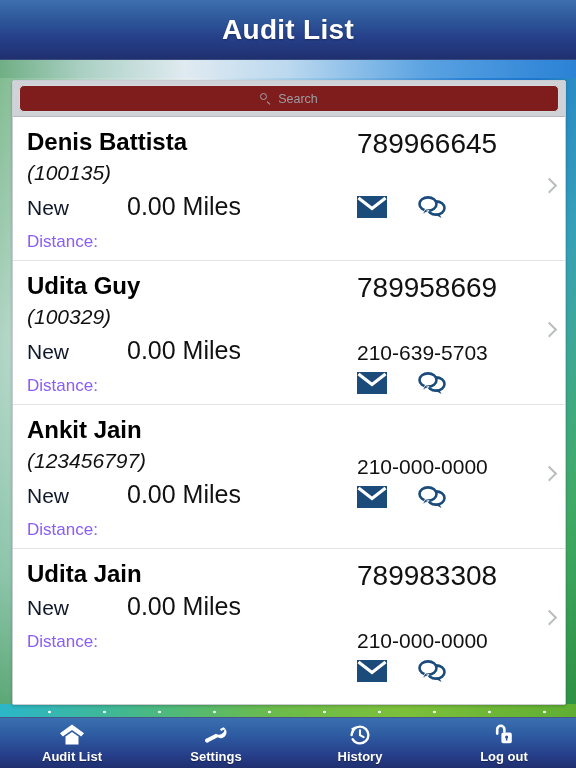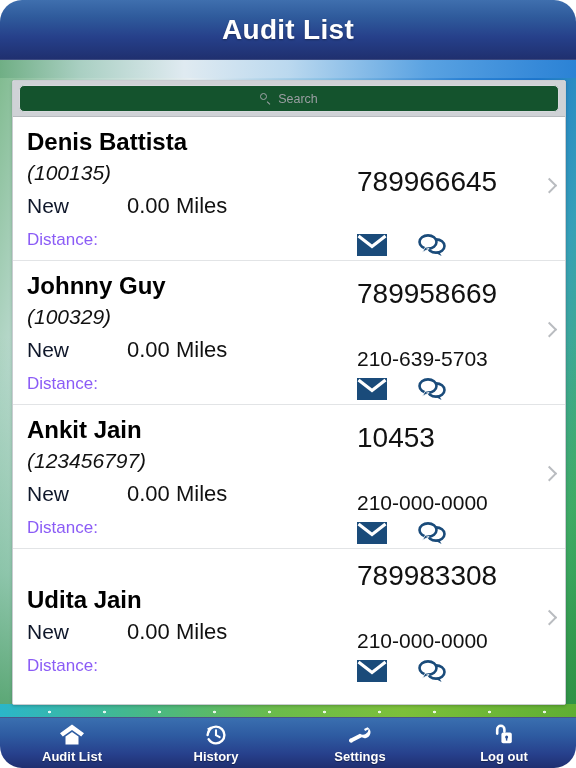--- a/index.html
+++ b/index.html
@@ -11,21 +11,20 @@
     height: 768px;
     overflow: hidden;
     font-family: "Liberation Sans", sans-serif;
     background: #ffffff;
   }
   .app {
     position: relative;
     width: 576px;
     height: 768px;
     overflow: hidden;
-    border-radius: 22px;
   }
 
   
   .header {
     position: absolute;
     top: 0; left: 0;
     width: 576px;
     height: 60px;
     background: linear-gradient(to bottom, #3f6fae 0%, #2f5b9c 28%, #26408a 62%, #1f2f6e 100%);
     display: flex;
@@ -114,21 +113,21 @@
     background: #cfd2d6;
     border-bottom: 1px solid #b6babe;
     display: flex;
     align-items: center;
     padding: 0 6px;
     box-sizing: border-box;
   }
   .search-field {
     flex: 1 1 auto;
     height: 25px;
-    background: #14532d;
+    background: #7f1d1d;
     border-radius: 5px;
     border: 1px solid #d6d9dc;
     display: flex;
     align-items: center;
     justify-content: center;
     gap: 6px;
     cursor: text;
     text-align: center;
   }
   .search-icon {
@@ -172,21 +171,21 @@
     height: 144px;
     box-sizing: border-box;
     border-bottom: 1px solid #e2e4e6;
     padding: 10px 14px 0 14px;
     cursor: pointer;
   }
   .row:last-child { border-bottom: none; }
 
   .row-grid {
     display: flex;
-    align-items: flex-end;
+    align-items: flex-start;
   }
   .col-left {
     width: 330px;
     flex: 0 0 auto;
   }
   .col-right {
     flex: 1 1 auto;
     padding-top: 2px;
   }
 
@@ -209,21 +208,21 @@
     align-items: baseline;
     line-height: 34px;
   }
   .status-text {
     font-size: 21px;
     color: #0f172a;
     width: 100px;
     flex: 0 0 auto;
   }
   .miles-text {
-    font-size: 22px;
+    font-size: 25px;
     color: #111111;
   }
   .distance-label {
     font-size: 17px;
     color: #8b5cf6;
     line-height: 34px;
   }
 
   .acct-no {
     font-size: 28px;
@@ -361,21 +360,21 @@
           </div>
         </div>
         <div class="chevron-wrap">
           <span class="chevron"></span>
         </div>
       </div>
 
       <div class="row">
         <div class="row-grid">
           <div class="col-left">
-            <div class="cust-name">Johnny Guy</div>
+            <div class="cust-name">Udita Guy</div>
             <div class="cust-id">(100329)</div>
             <div class="status-line">
               <span class="status-text">New</span>
               <span class="miles-text">0.00 Miles</span>
             </div>
             <div class="distance-label">Distance:</div>
           </div>
           <div class="col-right">
             <div class="acct-no">789958669</div>
             <div class="right-gap"></div>
@@ -408,21 +407,20 @@
           <div class="col-left">
             <div class="cust-name">Ankit Jain</div>
             <div class="cust-id">(123456797)</div>
             <div class="status-line">
               <span class="status-text">New</span>
               <span class="miles-text">0.00 Miles</span>
             </div>
             <div class="distance-label">Distance:</div>
           </div>
           <div class="col-right">
-            <div class="acct-no">10453</div>
             <div class="right-gap"></div>
             <div class="phone-no">210-000-0000</div>
             <div class="action-icons">
               <span class="icon-btn">
                 <svg width="30" height="22" viewBox="0 0 30 22" aria-hidden="true">
                   <rect x="0" y="0" width="30" height="22" fill="#1a4b7a"></rect>
                   <path d="M1.5 2 L15 12.5 L28.5 2" fill="none" stroke="#ffffff" stroke-width="3.2"></path>
                 </svg>
               </span>
               <span class="icon-btn">
@@ -489,37 +487,37 @@
           <path d="M1 9.2 L13 0.6 L25 9.2 L22.2 12.4 L13 5.9 L3.8 12.4 Z" fill="#ffffff"></path>
           <path d="M6.5 12.6 L13 8.0 L19.5 12.6 L19.5 20.4 L6.5 20.4 Z" fill="#ffffff"></path>
         </svg>
       </span>
       <span class="tab-label">Audit List</span>
     </div>
 
     <div class="tab">
       <span class="tab-icon">
         <svg width="24" height="24" viewBox="0 0 24 24" aria-hidden="true">
+          <g transform="rotate(18 12 12)">
+            <path d="M16.8 2.3 L14.0 5.1 L15.6 6.7 L18.4 3.9 A5.6 5.6 0 0 1 11.6 10.9 L4.6 17.9 A2.2 2.2 0 1 0 7.4 20.7 L14.4 13.7 A5.6 5.6 0 0 0 16.8 2.3 Z" fill="#ffffff"></path>
+          </g>
+        </svg>
+      </span>
+      <span class="tab-label">Settings</span>
+    </div>
+
+    <div class="tab">
+      <span class="tab-icon">
+        <svg width="24" height="24" viewBox="0 0 24 24" aria-hidden="true">
           <path d="M3.6 12 A8.4 8.4 0 1 1 12 20.4 A8.4 8.4 0 0 1 4.6 16.2" fill="none" stroke="#ffffff" stroke-width="2.4" stroke-linecap="round"></path>
           <path d="M7.6 3.2 L3.2 5.6 L5.6 10.0 Z" fill="#ffffff"></path>
           <path d="M12 7.4 L12 12.2 L15.6 14.2" fill="none" stroke="#ffffff" stroke-width="2.1" stroke-linecap="round"></path>
         </svg>
       </span>
       <span class="tab-label">History</span>
-    </div>
-
-    <div class="tab">
-      <span class="tab-icon">
-        <svg width="24" height="24" viewBox="0 0 24 24" aria-hidden="true">
-          <g transform="rotate(18 12 12)">
-            <path d="M16.8 2.3 L14.0 5.1 L15.6 6.7 L18.4 3.9 A5.6 5.6 0 0 1 11.6 10.9 L4.6 17.9 A2.2 2.2 0 1 0 7.4 20.7 L14.4 13.7 A5.6 5.6 0 0 0 16.8 2.3 Z" fill="#ffffff"></path>
-          </g>
-        </svg>
-      </span>
-      <span class="tab-label">Settings</span>
     </div>
 
     <div class="tab">
       <span class="tab-icon">
         <svg width="24" height="24" viewBox="0 0 24 24" aria-hidden="true">
           <path d="M5.2 10.6 L5.2 6.4 A3.6 3.6 0 0 1 12.4 6.4 L12.4 8.6" fill="none" stroke="#ffffff" stroke-width="2.6" stroke-linecap="round"></path>
           <rect x="9.4" y="9.6" width="10.4" height="10.6" rx="1.8" fill="#ffffff"></rect>
           <circle cx="14.6" cy="14.0" r="1.5" fill="#2a4f96"></circle>
           <rect x="13.9" y="14.0" width="1.4" height="3.6" fill="#2a4f96"></rect>
         </svg>

